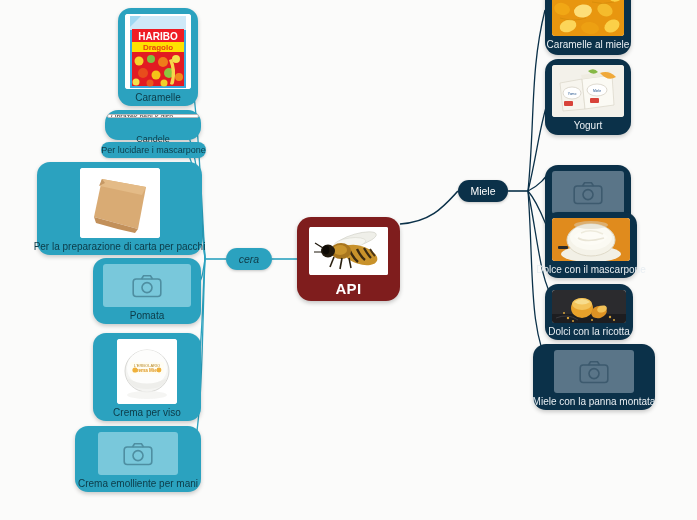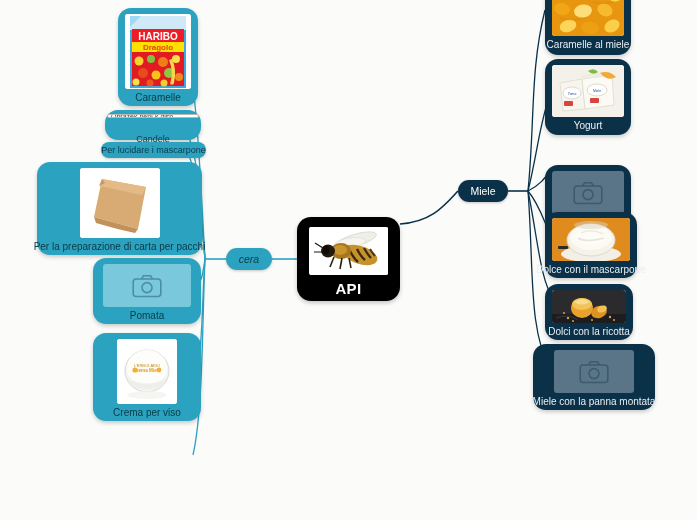--- a/index.html
+++ b/index.html
@@ -10,21 +10,21 @@
     overflow:hidden;
     position:relative;
   }
   #canvas{position:absolute;left:0;top:0;width:697px;height:520px;}
   #links{position:absolute;left:0;top:0;width:697px;height:520px;pointer-events:none;}
 
   .node{position:absolute;box-sizing:border-box;border-radius:12px;}
 
   
   .root{
-    background:#000000;
+    background:#7f1d1d;
     border-radius:14px;
     padding:10px 12px 6px 12px;
     box-shadow:0 2px 4px rgba(0,0,0,.22);
   }
   .root .pic{
     background:#fff;width:auto;height:48px;border-radius:2px;overflow:hidden;
     display:flex;align-items:center;justify-content:center;
   }
   .root .caption{
     color:#ffffff;font-size:15px;font-weight:bold;text-align:center;
@@ -232,20 +232,30 @@
         <text x="30" y="34" font-size="4.6" font-weight="bold" fill="#e09a22" text-anchor="middle" font-family="Liberation Sans, sans-serif">Crema Miele</text>
         <circle cx="18" cy="32" r="2.6" fill="#f0b13a"></circle>
         <circle cx="42" cy="32" r="2.4" fill="#f0b13a"></circle>
         <path d="M10 40 q20 11 40 0 q-3 11 -20 11 q-17 0 -20 -11 z" fill="#eeeeeb"></path>
         <ellipse cx="30" cy="57" rx="20" ry="4" fill="#f2f2f0" opacity=".8"></ellipse>
       </svg>
     </div>
     <div class="label">Crema per viso</div>
   </div>
 
+  <div class="card teal" style="left:75px;top:426px;width:126px;height:66px;">
+    <div class="ph teal" style="width:80px;height:48px;">
+      <svg width="30" height="24" viewBox="0 0 30 24">
+        <rect x="1.2" y="5" width="27.6" height="17.5" rx="3" fill="none" stroke="#4e8ea1" stroke-width="1.6"></rect>
+        <path d="M9.5 5 L11.5 1.8 L18.5 1.8 L20.5 5" fill="none" stroke="#4e8ea1" stroke-width="1.6"></path>
+        <circle cx="15" cy="13.6" r="5" fill="none" stroke="#4e8ea1" stroke-width="1.6"></circle>
+      </svg>
+    </div>
+    <div class="label">Crema emolliente per mani</div>
+  </div>
 
   <div class="card navy" style="left:545px;top:-38px;width:86px;height:93px;">
     <div class="thumb" style="width:72px;height:68px;">
       <svg width="72" height="68" viewBox="0 0 72 68" class="scenic">
         <rect width="72" height="68" fill="#e8960f"></rect>
         <g>
           <ellipse cx="12" cy="10" rx="8" ry="6" fill="#f6c02a" transform="rotate(20 12 10)"></ellipse>
           <ellipse cx="32" cy="7" rx="8" ry="6" fill="#fbd34c" transform="rotate(-12 32 7)"></ellipse>
           <ellipse cx="54" cy="11" rx="8" ry="6" fill="#f2ad1c" transform="rotate(30 54 11)"></ellipse>
           <ellipse cx="20" cy="25" rx="9" ry="6.5" fill="#fcd863" transform="rotate(-20 20 25)"></ellipse>

